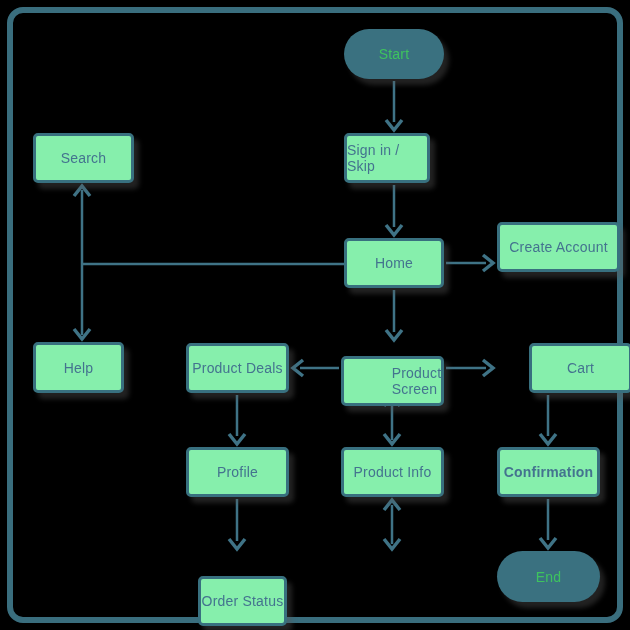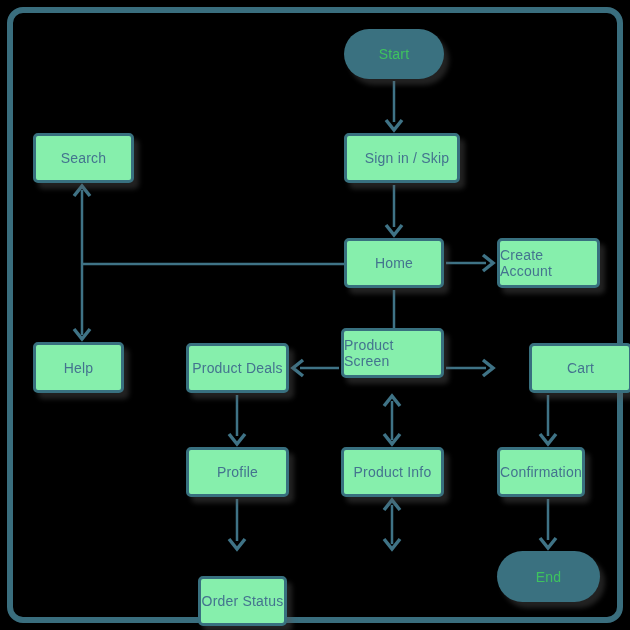--- a/index.html
+++ b/index.html
@@ -130,41 +130,41 @@
     </g>
 
     <g>
       <line class="edge-line" x1="548" y1="499" x2="548" y2="540"></line>
       <polyline class="edge-head" points="540,538 548,548 556,538"></polyline>
     </g>
   </svg>
 
   <div class="node terminal" style="left:344px; top:29px; width:100px; height:50px;">Start</div>
 
-  <div class="node" style="left:344px; top:133px; width:116px; height:50px;padding-left:10px;">Sign in / Skip</div>
+  <div class="node" style="left:344px; top:133px; width:86px; height:50px;">Sign in / Skip</div>
 
   <div class="node" style="left:33px; top:133px; width:101px; height:50px;">Search</div>
 
   <div class="node" style="left:344px; top:238px; width:100px; height:50px;">Home</div>
 
-  <div class="node" style="left:497px; top:238px; width:103px; height:50px;">Create Account</div>
+  <div class="node" style="left:497px; top:222px; width:123px; height:50px;">Create Account</div>
 
   <div class="node" style="left:33px; top:342px; width:91px; height:51px;">Help</div>
 
   <div class="node" style="left:186px; top:343px; width:103px; height:50px;">Product Deals</div>
 
-  <div class="node" style="left:341px; top:328px; width:103px; height:50px;">Product Screen</div>
+  <div class="node" style="left:341px; top:356px; width:103px; height:50px;padding-left:48px;">Product Screen</div>
 
   <div class="node" style="left:497px; top:343px; width:103px; height:50px;margin-left:32px;">Cart</div>
 
   <div class="node" style="left:186px; top:447px; width:103px; height:50px;">Profile</div>
 
   <div class="node" style="left:341px; top:447px; width:103px; height:50px;">Product Info</div>
 
-  <div class="node" style="left:497px; top:447px; width:88px; height:50px;">Confirmation</div>
+  <div class="node" style="left:497px; top:447px; width:103px; height:50px;font-weight:bold;">Confirmation</div>
 
   <div class="node" style="left:186px; top:576px; width:89px; height:50px;margin-left:12px;">Order Status</div>
 
 
   <div class="node terminal" style="left:497px; top:551px; width:103px; height:51px;">End</div>
 
   <div id="frame"></div>
 </div>
 
 </body></html>

